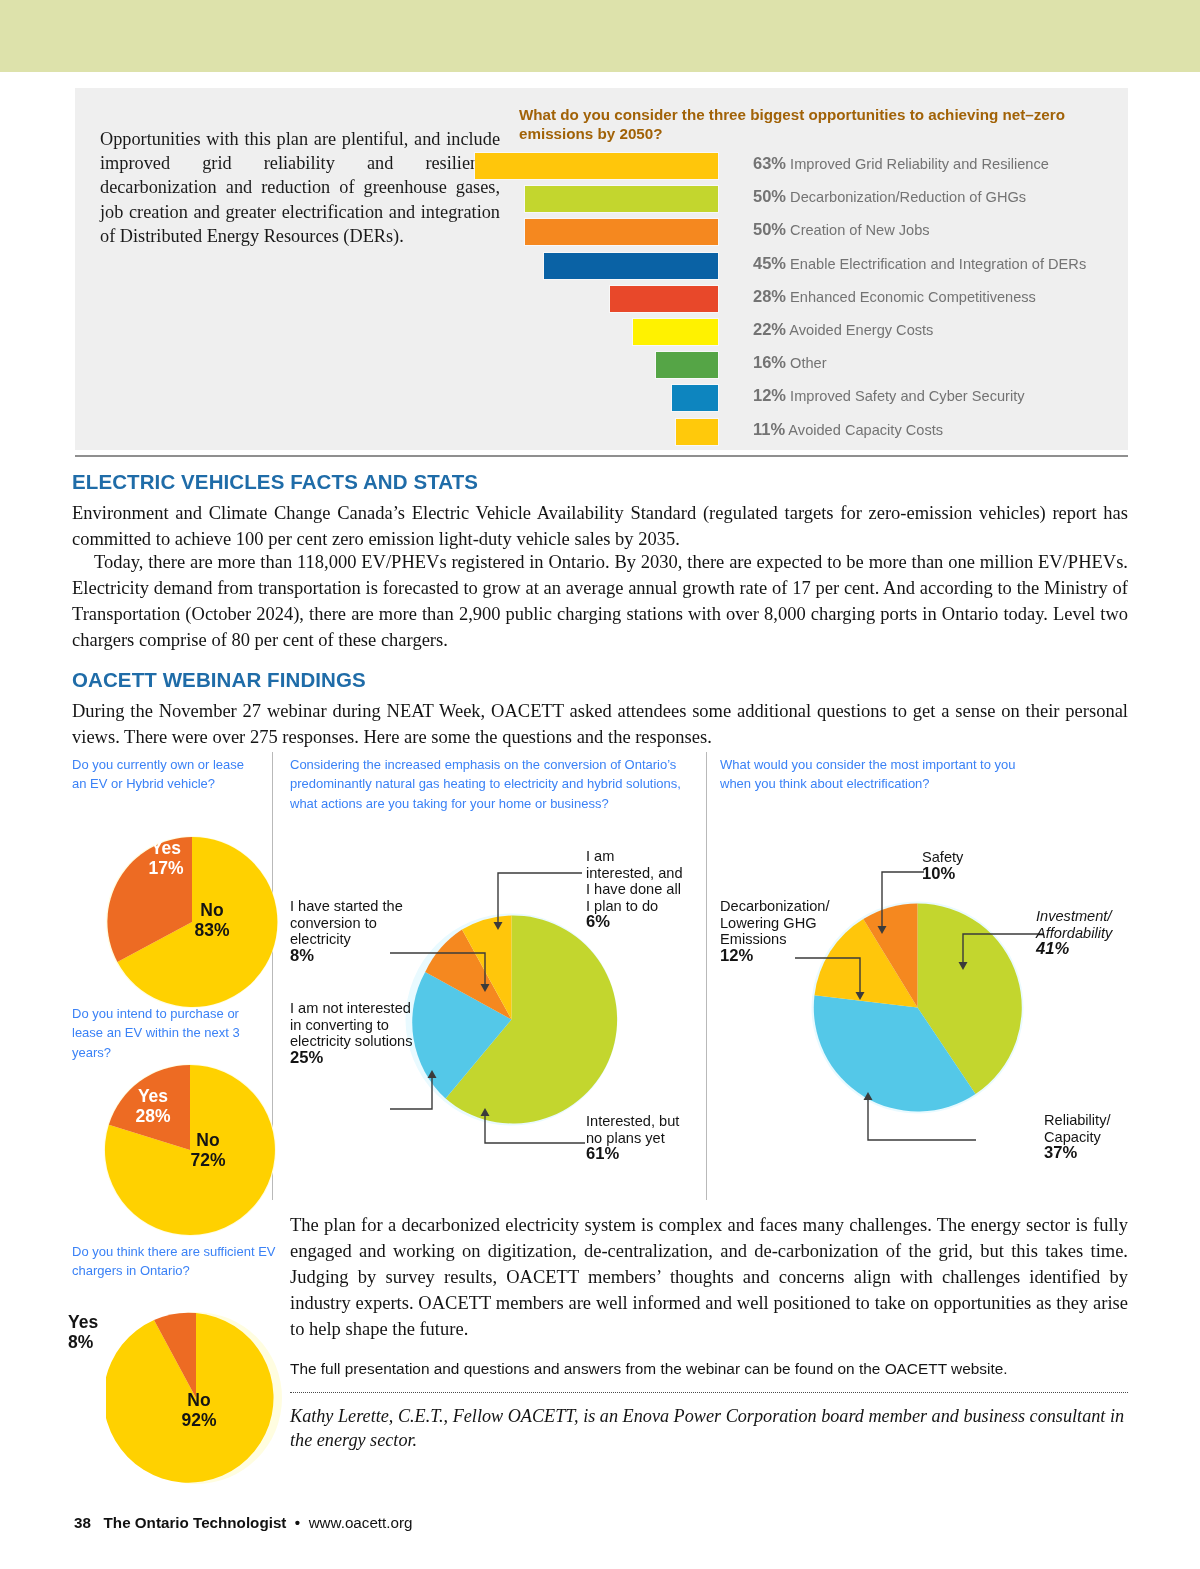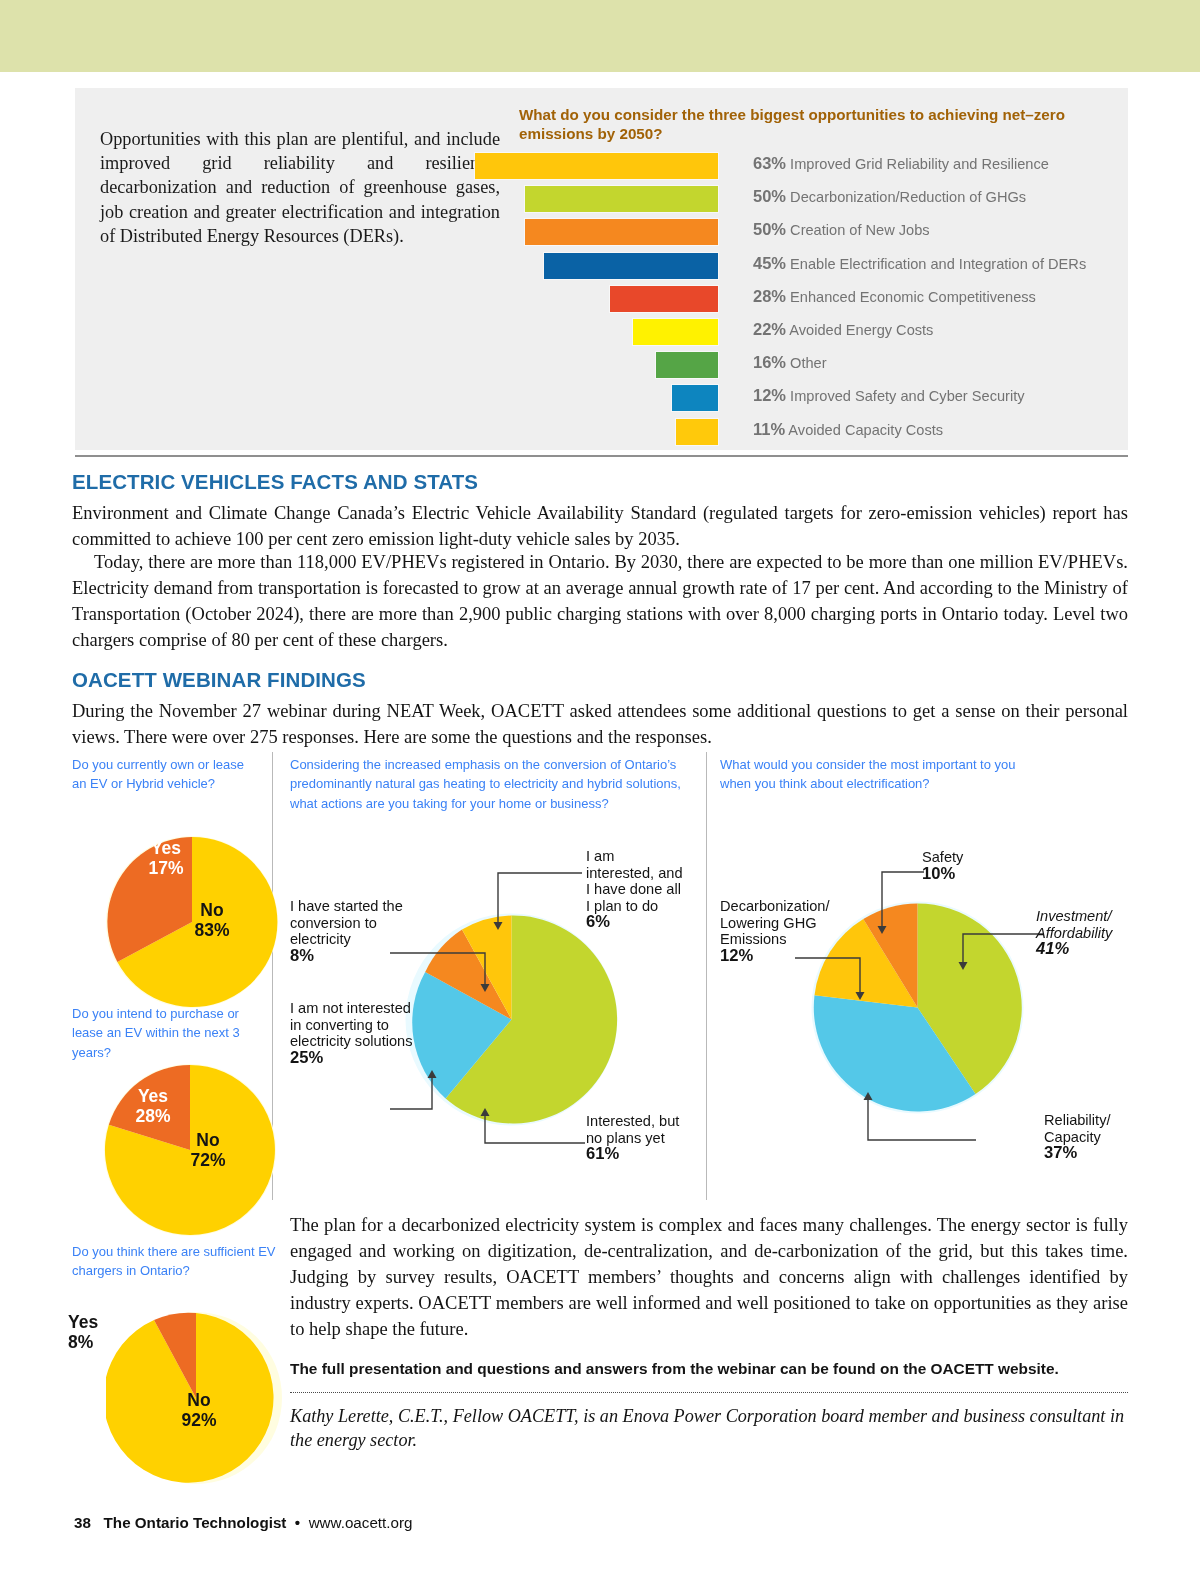--- a/index.html
+++ b/index.html
@@ -268,21 +268,21 @@
 </div>
 <div class="pielbl" style="left:1036px;top:908px;width:110px;font-style:italic;">
   <span>Investment/ Affordability</span><br><b>41%</b>
 </div>
 <div class="pielbl" style="left:1028px;top:1112px;width:110px;margin-left:16px;">
   <span>Reliability/ Capacity</span><br><b>37%</b>
 </div>
 
 <div class="body-txt serif" style="left:290px;top:1212px;width:838px;">The plan for a decarbonized electricity system is complex and faces many challenges.  The energy sector is fully engaged and working on digitization, de-centralization, and de-carbonization of the grid, but this takes time. Judging by survey results, OACETT members’ thoughts and concerns align with challenges identified by industry experts. OACETT members are well informed and well positioned to take on opportunities as they arise to help shape the future.</div>
 
-<div style="position:absolute;left:290px;top:1360px;width:838px;font-size:15.4px;font-weight:bold;color:#141414;">The full presentation and questions and answers from the webinar can be found on the OACETT website.</div>
+<div style="position:absolute;left:290px;top:1360px;width:838px;font-size:15.4px;font-weight:normal;color:#141414;">The full presentation and questions and answers from the webinar can be found on the OACETT website.</div>
 <div class="dots" style="left:290px;top:1392px;width:838px;"></div>
 <div class="ital" style="position:absolute;left:290px;top:1404px;width:838px;font-size:18.2px;line-height:24.4px;color:#141414;">Kathy Lerette, C.E.T., Fellow OACETT, is an Enova Power Corporation board member and business consultant in the energy sector.</div>
 
 <div class="footer" style="left:74px;top:1514px;">
   <span>38</span>
   &nbsp;&nbsp;<span>The Ontario Technologist</span>
   &nbsp;<span>•</span>&nbsp;
   <span class="thin">www.oacett.org</span>
 </div>
 

